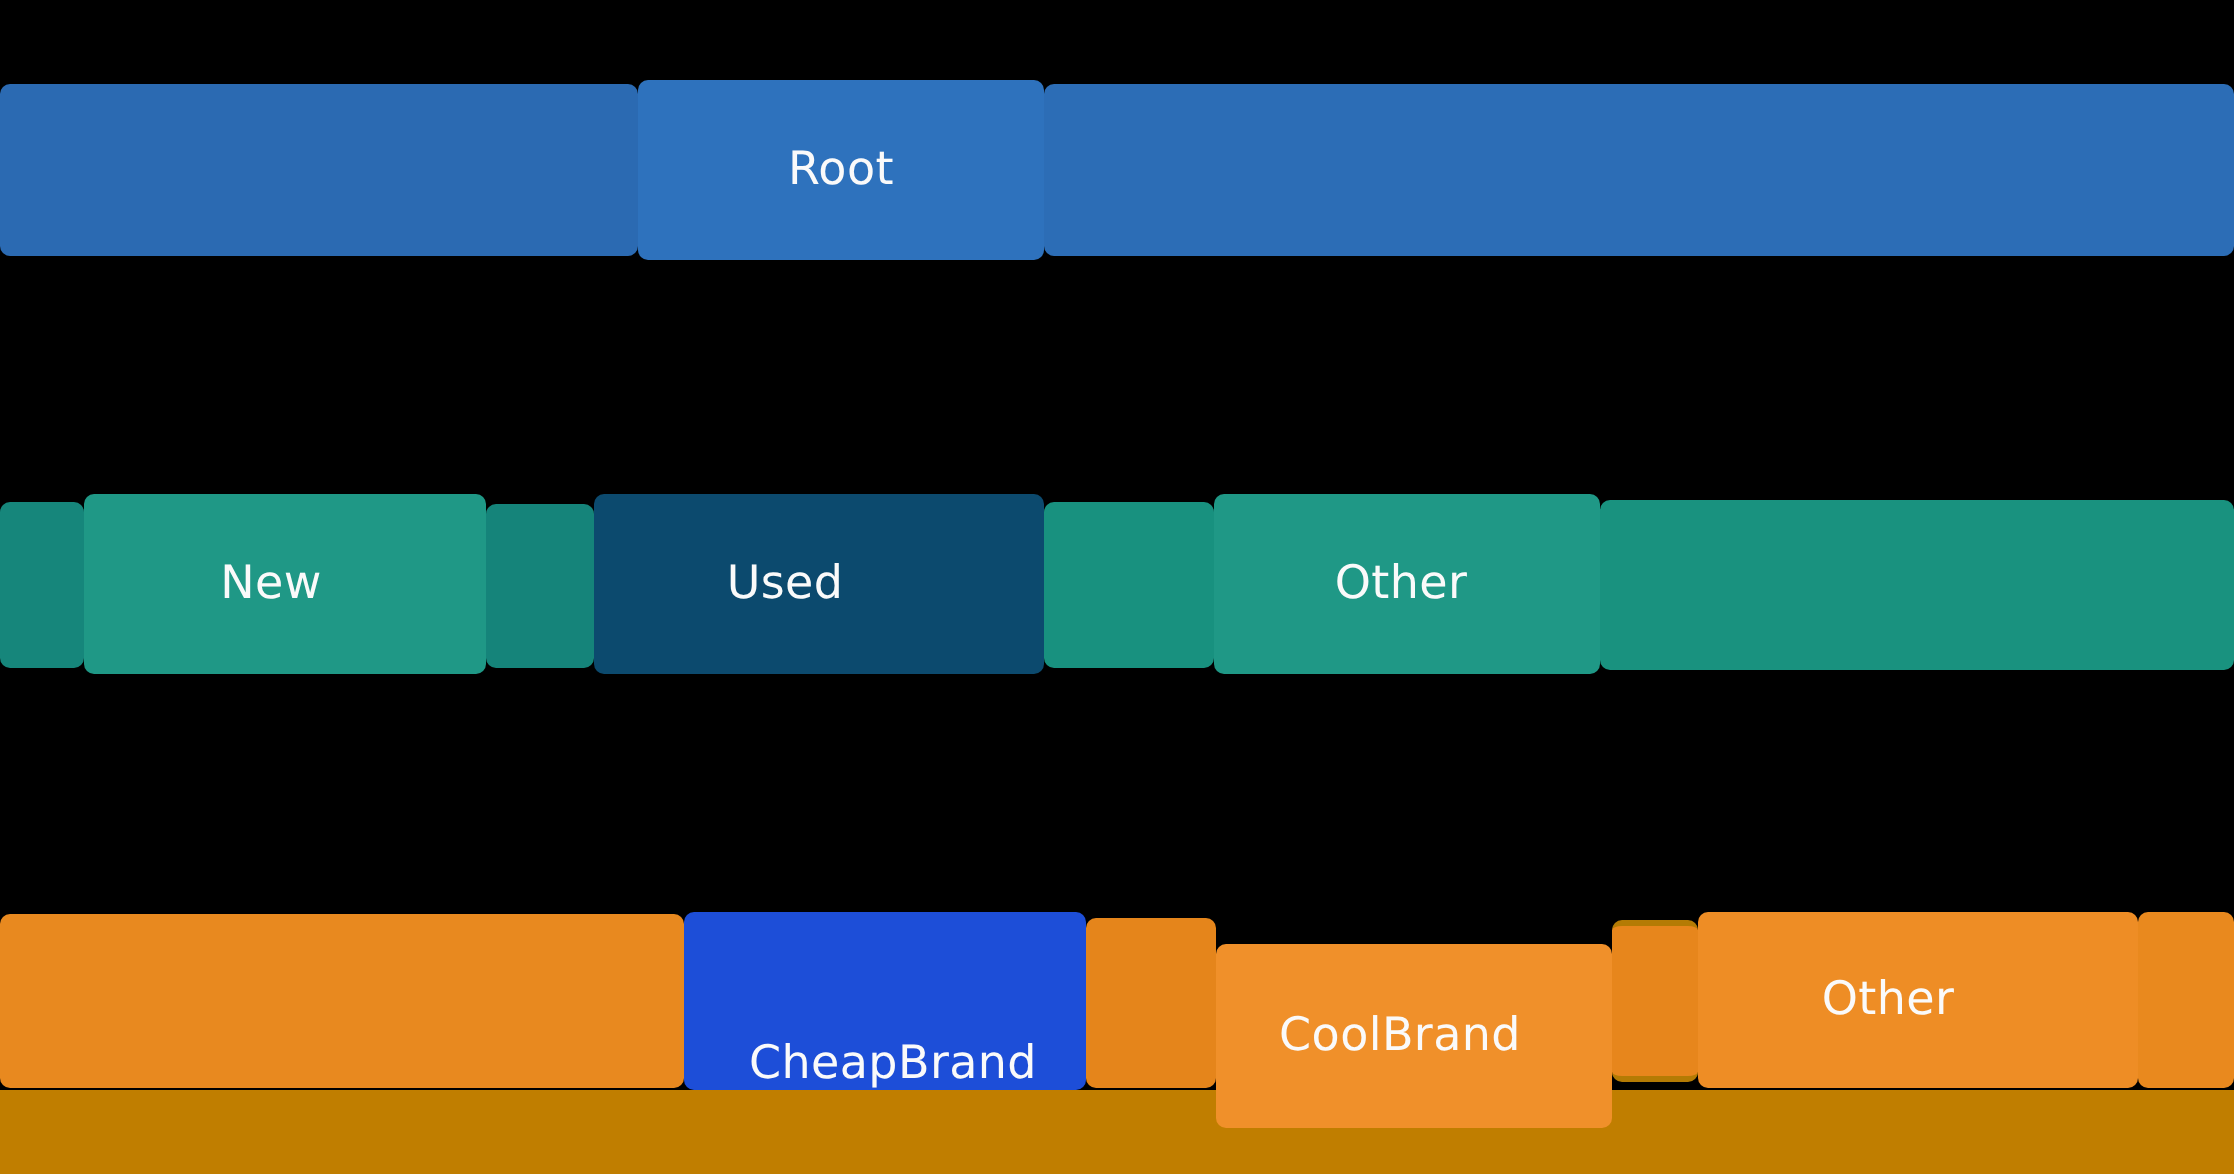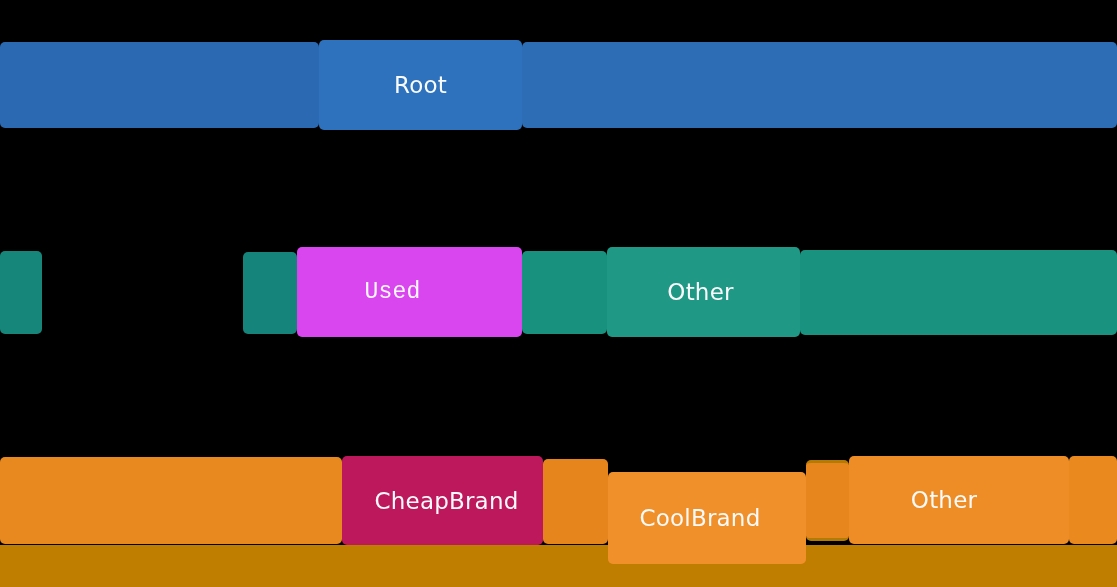--- a/index.html
+++ b/index.html
@@ -42,33 +42,36 @@
 <div class="stage">
     <div class="level">
       <div class="node" style="left: 0px; top: 42px; width: 319px; height: 86px; background: rgb(43, 106, 178);"></div>
       <div class="node labeled" style="left: 319px; top: 40px; width: 203px; height: 90px; background: rgb(46, 114, 189);">
         <span class="node-label">Root</span>
       </div>
       <div class="node" style="left: 522px; top: 42px; width: 595px; height: 86px; background: rgb(44, 109, 182);"></div>
     </div>
     <div class="level">
       <div class="node" style="left: 0px; top: 251px; width: 42px; height: 83px; background: rgb(22, 134, 123);"></div>
+      <div class="node labeled" style="left: 42px; top: 247px; width: 201px; height: 90px; background: rgb(31, 152, 134);">
+        <span class="node-label" style="transform: translateX(-7px);">New</span>
+      </div>
       <div class="node" style="left: 243px; top: 252px; width: 54px; height: 82px; background: rgb(21, 132, 122);"></div>
-      <div class="node labeled" style="left: 297px; top: 247px; width: 225px; height: 90px; background: #d946ef; font-family: Liberation Mono, monospace;">
+      <div class="node labeled" style="left: 297px; top: 247px; width: 225px; height: 90px; background: #0c4a6e;">
         <span class="node-label" style="transform: translateX(-17px);">Used</span>
       </div>
       <div class="node" style="left: 522px; top: 251px; width: 85px; height: 83px; background: rgb(24, 145, 127);"></div>
       <div class="node labeled" style="left: 607px; top: 247px; width: 193px; height: 90px; background: rgb(31, 152, 134);">
         <span class="node-label" style="transform: translateX(-3px);">Other</span>
       </div>
       <div class="node" style="left: 800px; top: 250px; width: 317px; height: 85px; background: rgb(25, 146, 127);"></div>
     </div>
     <div class="level">
       <div class="node" style="left: 0px; top: 457px; width: 342px; height: 87px; background: rgb(232, 137, 31);"></div>
-      <div class="node labeled" style="left: 342px; top: 456px; width: 201px; height: 89px; background: #be185d;">
+      <div class="node labeled" style="left: 342px; top: 456px; width: 201px; height: 89px; background: #1d4ed8; align-items: flex-end;">
         <span class="node-label" style="transform: translateX(4px);">CheapBrand</span>
       </div>
       <div class="node" style="left: 543px; top: 459px; width: 65px; height: 85px; background: rgb(229, 133, 27);"></div>
       <div class="node labeled" style="left: 608px; top: 472px; width: 198px; height: 92px; background: rgb(240, 144, 42);">
         <span class="node-label" style="transform: translateX(-7px);">CoolBrand</span>
       </div>
       <div class="node" style="left: 806px; top: 460px; width: 43px; height: 81px; background: rgb(231, 134, 28); box-sizing: border-box; border-top: 3px solid rgb(180, 123, 4); border-bottom: 3px solid rgb(180, 123, 4);"></div>
       <div class="node labeled" style="left: 849px; top: 456px; width: 220px; height: 88px; background: rgb(238, 141, 37);">
         <span class="node-label" style="transform: translateX(-15px);">Other</span>
       </div>

